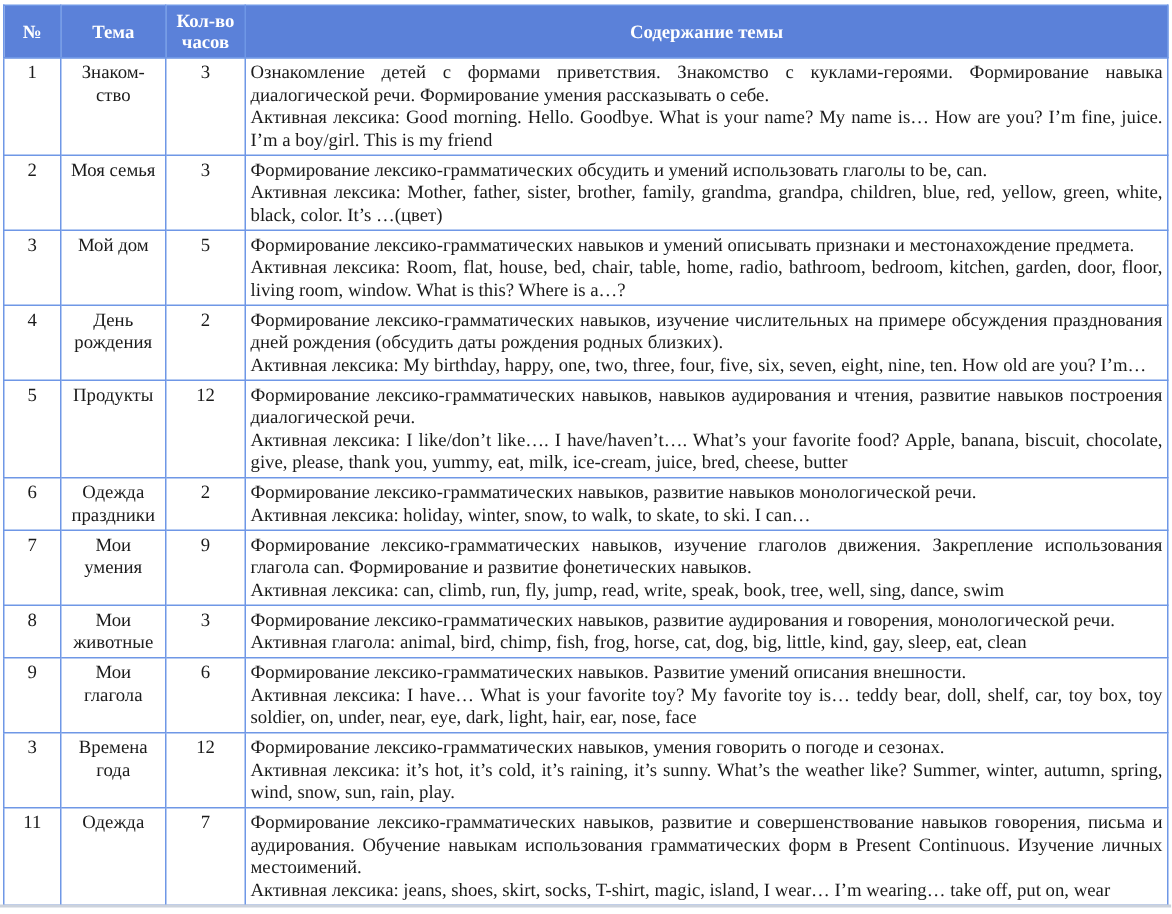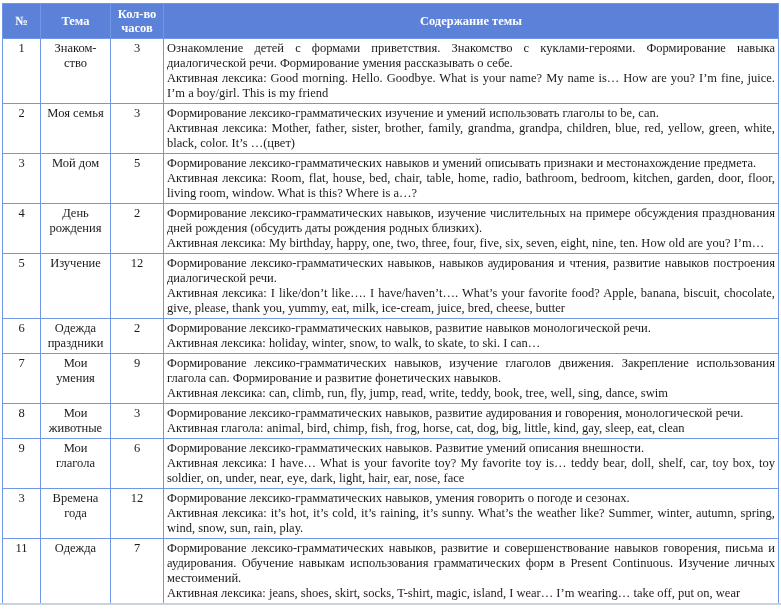--- a/index.html
+++ b/index.html
@@ -81,21 +81,21 @@
         <td class="content">
           <div class="desc">Ознакомление детей с формами приветствия. Знакомство с куклами-героями. Формирование навыка диалогической речи. Формирование умения рассказывать о себе.</div>
           <div class="lexis">Активная лексика: Good morning. Hello. Goodbye. What is your name? My name is… How are you? I’m fine, juice. I’m a boy/girl. This is my friend</div>
         </td>
       </tr>
       <tr>
         <td class="center">2</td>
         <td class="center">Моя семья</td>
         <td class="center">3</td>
         <td class="content">
-          <div class="desc">Формирование лексико-грамматических изучение и умений использовать глаголы to be, can.</div>
+          <div class="desc">Формирование лексико-грамматических обсудить и умений использовать глаголы to be, can.</div>
           <div class="lexis">Активная лексика: Mother, father, sister, brother, family, grandma, grandpa, children, blue, red, yellow, green, white, black, color. It’s …(цвет)</div>
         </td>
       </tr>
       <tr>
         <td class="center">3</td>
         <td class="center">Мой дом</td>
         <td class="center">5</td>
         <td class="content">
           <div class="desc">Формирование лексико-грамматических навыков и умений описывать признаки и местонахождение предмета.</div>
           <div class="lexis">Активная лексика: Room, flat, house, bed, chair, table, home, radio, bathroom, bedroom, kitchen, garden, door, floor, living room, window. What is this? Where is a…?</div>
@@ -105,21 +105,21 @@
         <td class="center">4</td>
         <td class="center">День рождения</td>
         <td class="center">2</td>
         <td class="content">
           <div class="desc">Формирование лексико-грамматических навыков, изучение числительных на примере обсуждения  празднования дней рождения (обсудить даты рождения родных близких).</div>
           <div class="lexis">Активная лексика: My birthday, happy, one, two, three, four, five, six, seven, eight, nine, ten. How old are you? I’m…</div>
         </td>
       </tr>
       <tr>
         <td class="center">5</td>
-        <td class="center">Изучение</td>
+        <td class="center">Продукты</td>
         <td class="center">12</td>
         <td class="content">
           <div class="desc">Формирование лексико-грамматических навыков, навыков аудирования и чтения, развитие навыков построения диалогической речи.</div>
           <div class="lexis">Активная лексика: I like/don’t like…. I have/haven’t…. What’s your favorite food? Apple, banana, biscuit, chocolate, give, please, thank you, yummy, eat, milk, ice-cream, juice, bred, cheese, butter</div>
         </td>
       </tr>
       <tr>
         <td class="center">6</td>
         <td class="center">Одежда праздники</td>
         <td class="center">2</td>
@@ -127,21 +127,21 @@
           <div class="desc">Формирование лексико-грамматических навыков, развитие навыков монологической речи.</div>
           <div class="lexis">Активная лексика: holiday, winter, snow, to walk, to skate, to ski. I can…</div>
         </td>
       </tr>
       <tr>
         <td class="center">7</td>
         <td class="center">Мои умения</td>
         <td class="center">9</td>
         <td class="content">
           <div class="desc">Формирование лексико-грамматических навыков, изучение глаголов движения. Закрепление использования глагола can. Формирование и развитие фонетических навыков.</div>
-          <div class="lexis">Активная лексика: can, climb, run, fly, jump, read, write, teddy, book, tree, well, sing, dance, swim</div>
+          <div class="lexis">Активная лексика: can, climb, run, fly, jump, read, write, speak, book, tree, well, sing, dance, swim</div>
         </td>
       </tr>
       <tr>
         <td class="center">8</td>
         <td class="center">Мои животные</td>
         <td class="center">3</td>
         <td class="content">
           <div class="desc">Формирование лексико-грамматических навыков, развитие аудирования и говорения, монологической речи.</div>
           <div class="lexis">Активная глагола: animal, bird, chimp, fish, frog, horse, cat, dog, big, little, kind, gay, sleep, eat, clean</div>
         </td>

